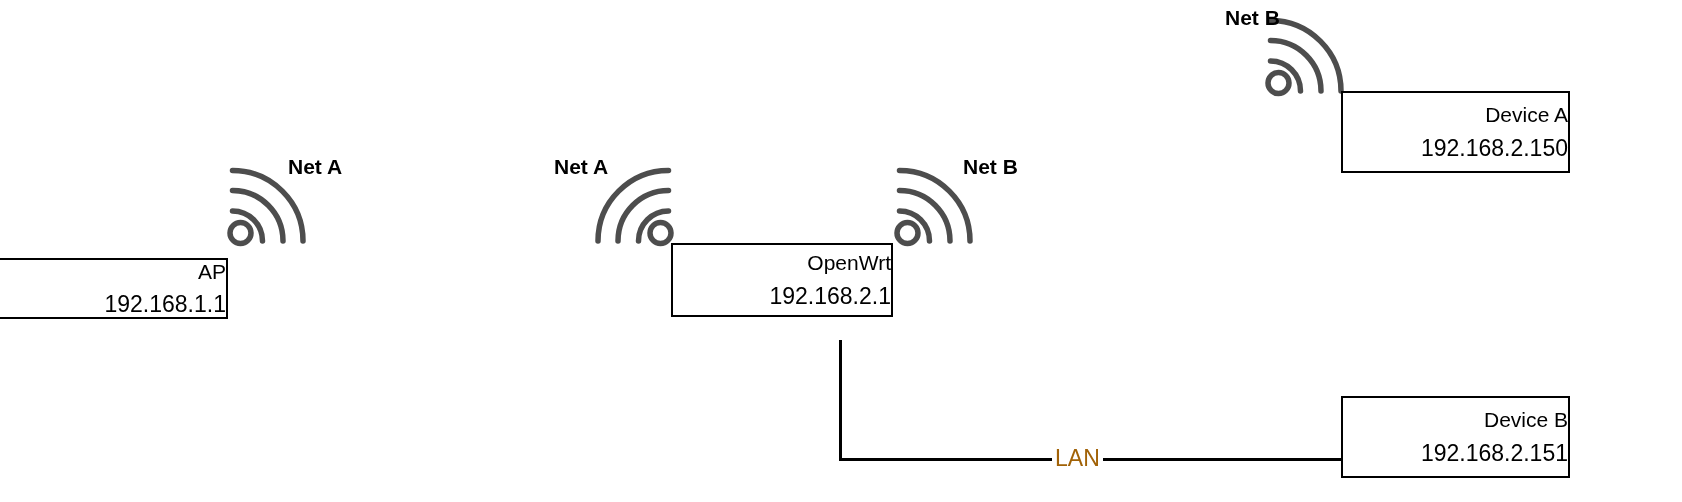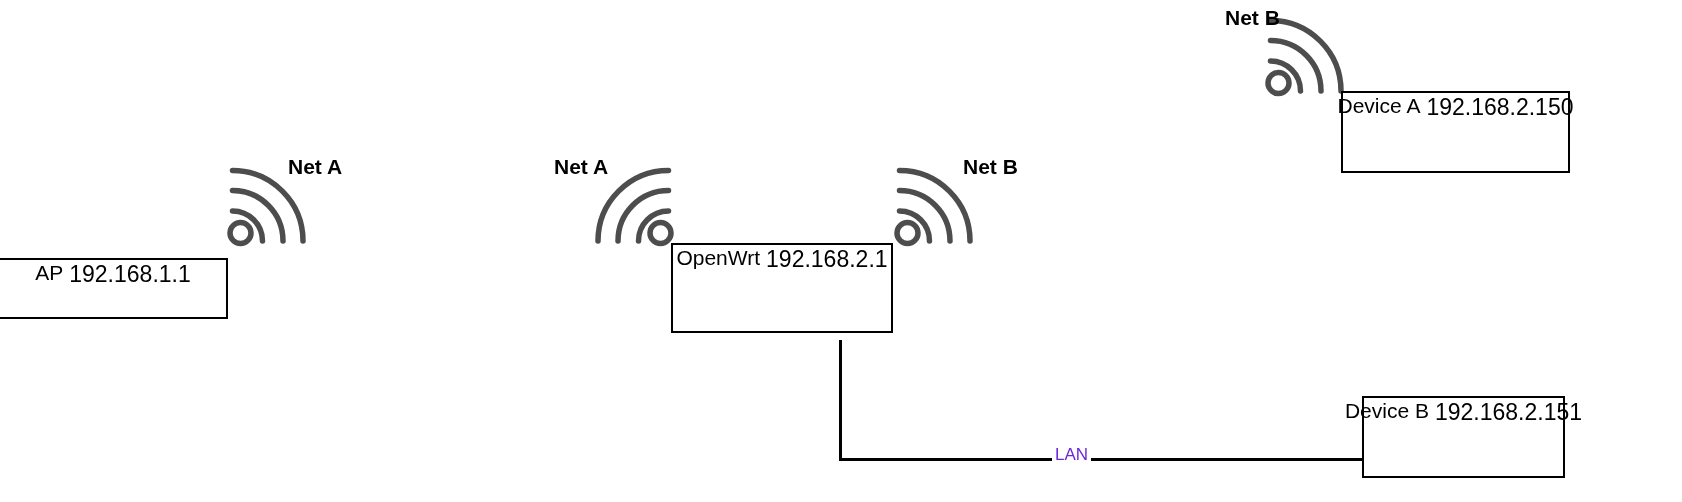--- a/index.html
+++ b/index.html
@@ -16,22 +16,22 @@
     height: 502px;
     background: #ffffff;
     overflow: hidden;
   }
   .node-box {
     position: absolute;
     box-sizing: border-box;
     border: 2px solid #000000;
     background: #ffffff;
     display: flex;
-    flex-direction: row;
-    align-items: flex-start;
+    flex-direction: column;
+    align-items: flex-end;
     justify-content: center;
     z-index: 5;
     gap: 6px;
   }
   .node-title {
     font-size: 21px;
     color: #000000;
     line-height: 1.22;
     white-space: nowrap;
   }
@@ -57,22 +57,22 @@
     display: block;
     overflow: visible;
   }
   .link-line {
     position: absolute;
     background: #000000;
     z-index: 3;
   }
   .link-label {
     position: absolute;
-    font-size: 17px;
-    color: #6d28d9;
+    font-size: 23px;
+    color: #a16207;
     background: #ffffff;
     padding: 0 3px;
     white-space: nowrap;
     z-index: 7;
   }
 </style>
 </head>
 <body>
 
 <div id="canvas">
@@ -112,39 +112,39 @@
 
   <div class="wifi-icon" style="left:893px; top:166px; width:80px; height:82px;">
     <svg width="80" height="82" viewBox="0 0 80 82" fill="none" stroke="#4d4d4d" stroke-width="5.5" stroke-linecap="round">
       <circle cx="14.5" cy="67" r="10.5"></circle>
       <path d="M 6.5 45 A 30 30 0 0 1 36.5 75"></path>
       <path d="M 6.5 24.5 A 50.5 50.5 0 0 1 57 75"></path>
       <path d="M 6.5 4.5 A 70.5 70.5 0 0 1 77 75"></path>
     </svg>
   </div>
 
-  <div class="node-box" style="left:671px; top:243px; width:222px; height:90px;">
+  <div class="node-box" style="left:671px; top:243px; width:222px; height:74px;">
     <div class="node-title">OpenWrt</div>
     <div class="node-ip">192.168.2.1</div>
   </div>
 
   <div class="net-label" style="left:1225px; top:6px;">Net B</div>
 
   <div class="wifi-icon" style="left:1264px; top:16px; width:80px; height:82px;">
     <svg width="80" height="82" viewBox="0 0 80 82" fill="none" stroke="#4d4d4d" stroke-width="5.5" stroke-linecap="round">
       <circle cx="14.5" cy="67" r="10.5"></circle>
       <path d="M 6.5 45 A 30 30 0 0 1 36.5 75"></path>
       <path d="M 6.5 24.5 A 50.5 50.5 0 0 1 57 75"></path>
       <path d="M 6.5 4.5 A 70.5 70.5 0 0 1 77 75"></path>
     </svg>
   </div>
 
   <div class="node-box" style="left:1341px; top:91px; width:229px; height:82px;">
     <div class="node-title">Device A</div>
     <div class="node-ip">192.168.2.150</div>
   </div>
 
-  <div class="node-box" style="left:1341px; top:396px; width:203px; height:82px;margin-left:21px;">
+  <div class="node-box" style="left:1341px; top:396px; width:229px; height:82px;">
     <div class="node-title">Device B</div>
     <div class="node-ip">192.168.2.151</div>
   </div>
 
 </div>
 
 </body></html>

